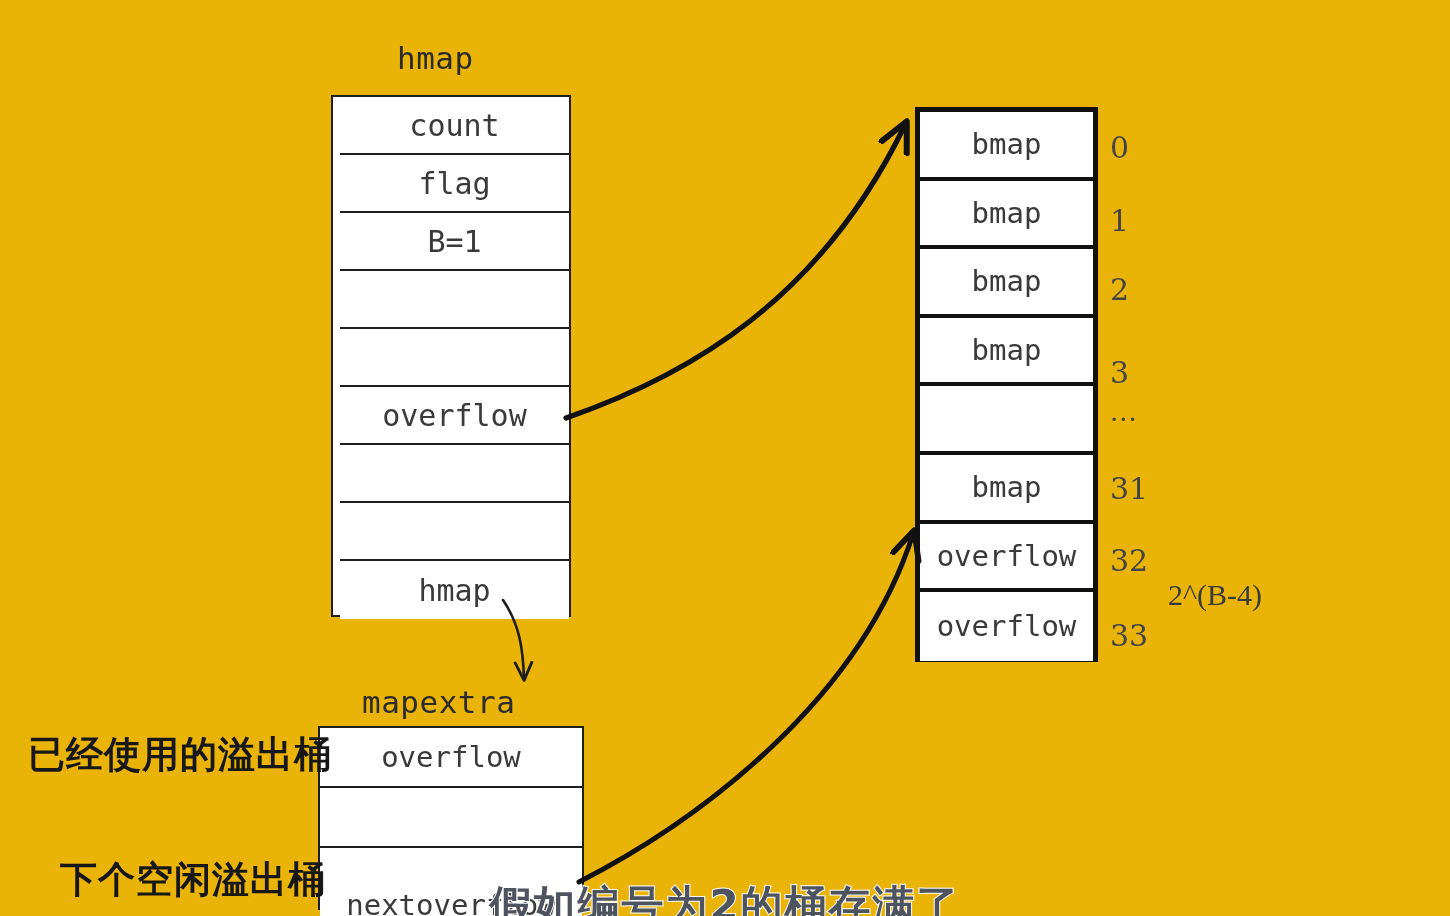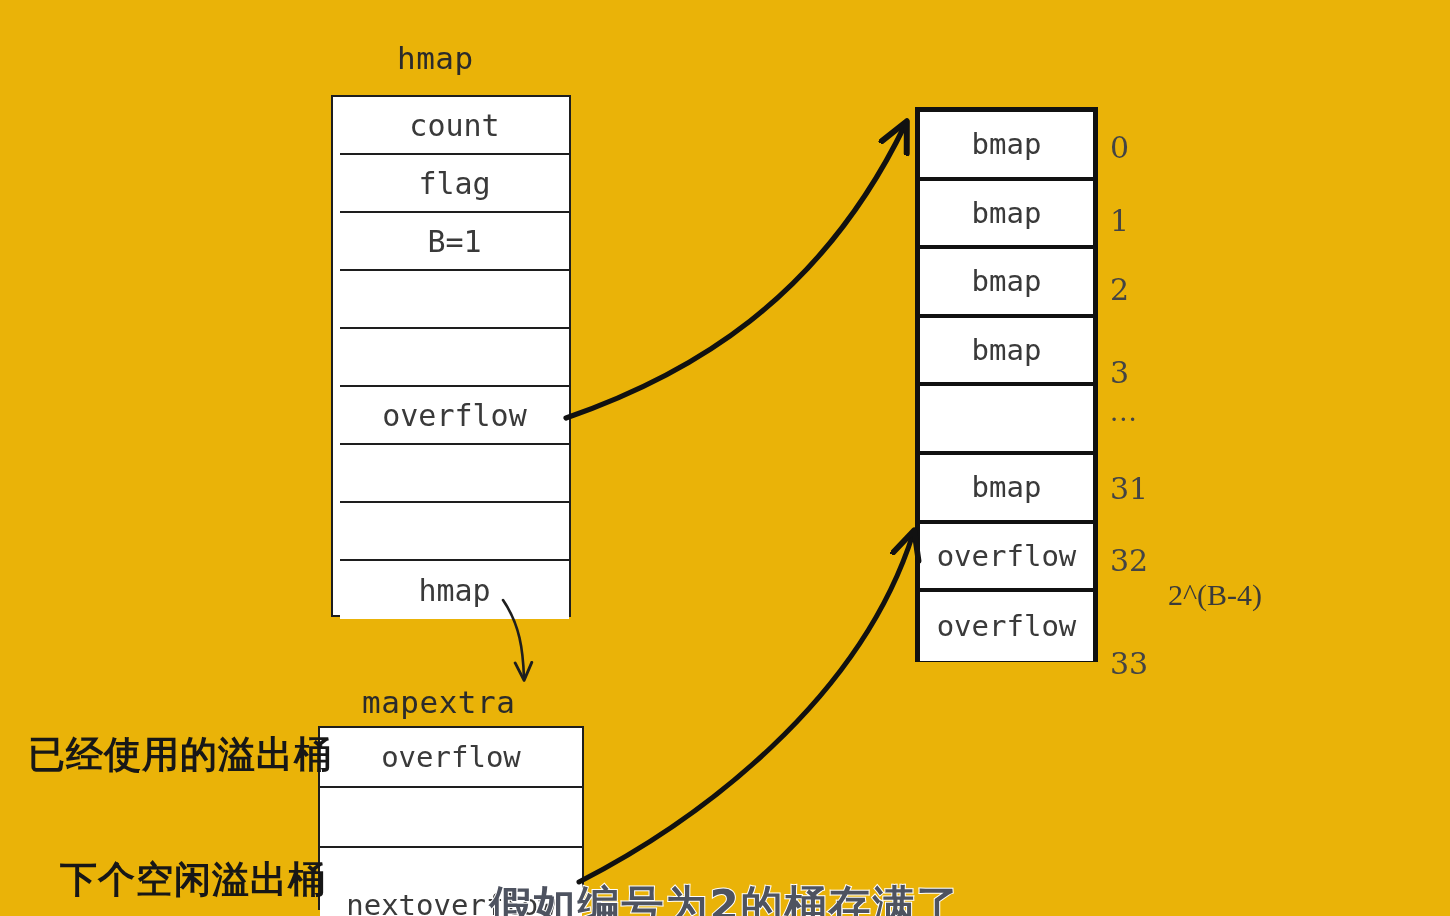--- a/index.html
+++ b/index.html
@@ -222,21 +222,21 @@
     </div>
   </div>
 
   <div class="bmap-index" style="top:130px;">0</div>
   <div class="bmap-index" style="top:203px;">1</div>
   <div class="bmap-index" style="top:272px;">2</div>
   <div class="bmap-index" style="top:355px;">3</div>
   <div class="bmap-index dots" style="top:404px;">···</div>
   <div class="bmap-index" style="top:471px;">31</div>
   <div class="bmap-index" style="top:543px;">32</div>
-  <div class="bmap-index" style="top:618px;margin-top:28px;">33</div>
+  <div class="bmap-index" style="top:618px;">33</div>
 
   <div id="size-note">2^(B-4)</div>
 
   <div class="struct-title" style="left:362px; top:684px;">mapextra</div>
 
   <div class="table" id="mapextra-table">
     <div class="row">
       <span class="row-label">overflow</span>
     </div>
     <div class="row">

